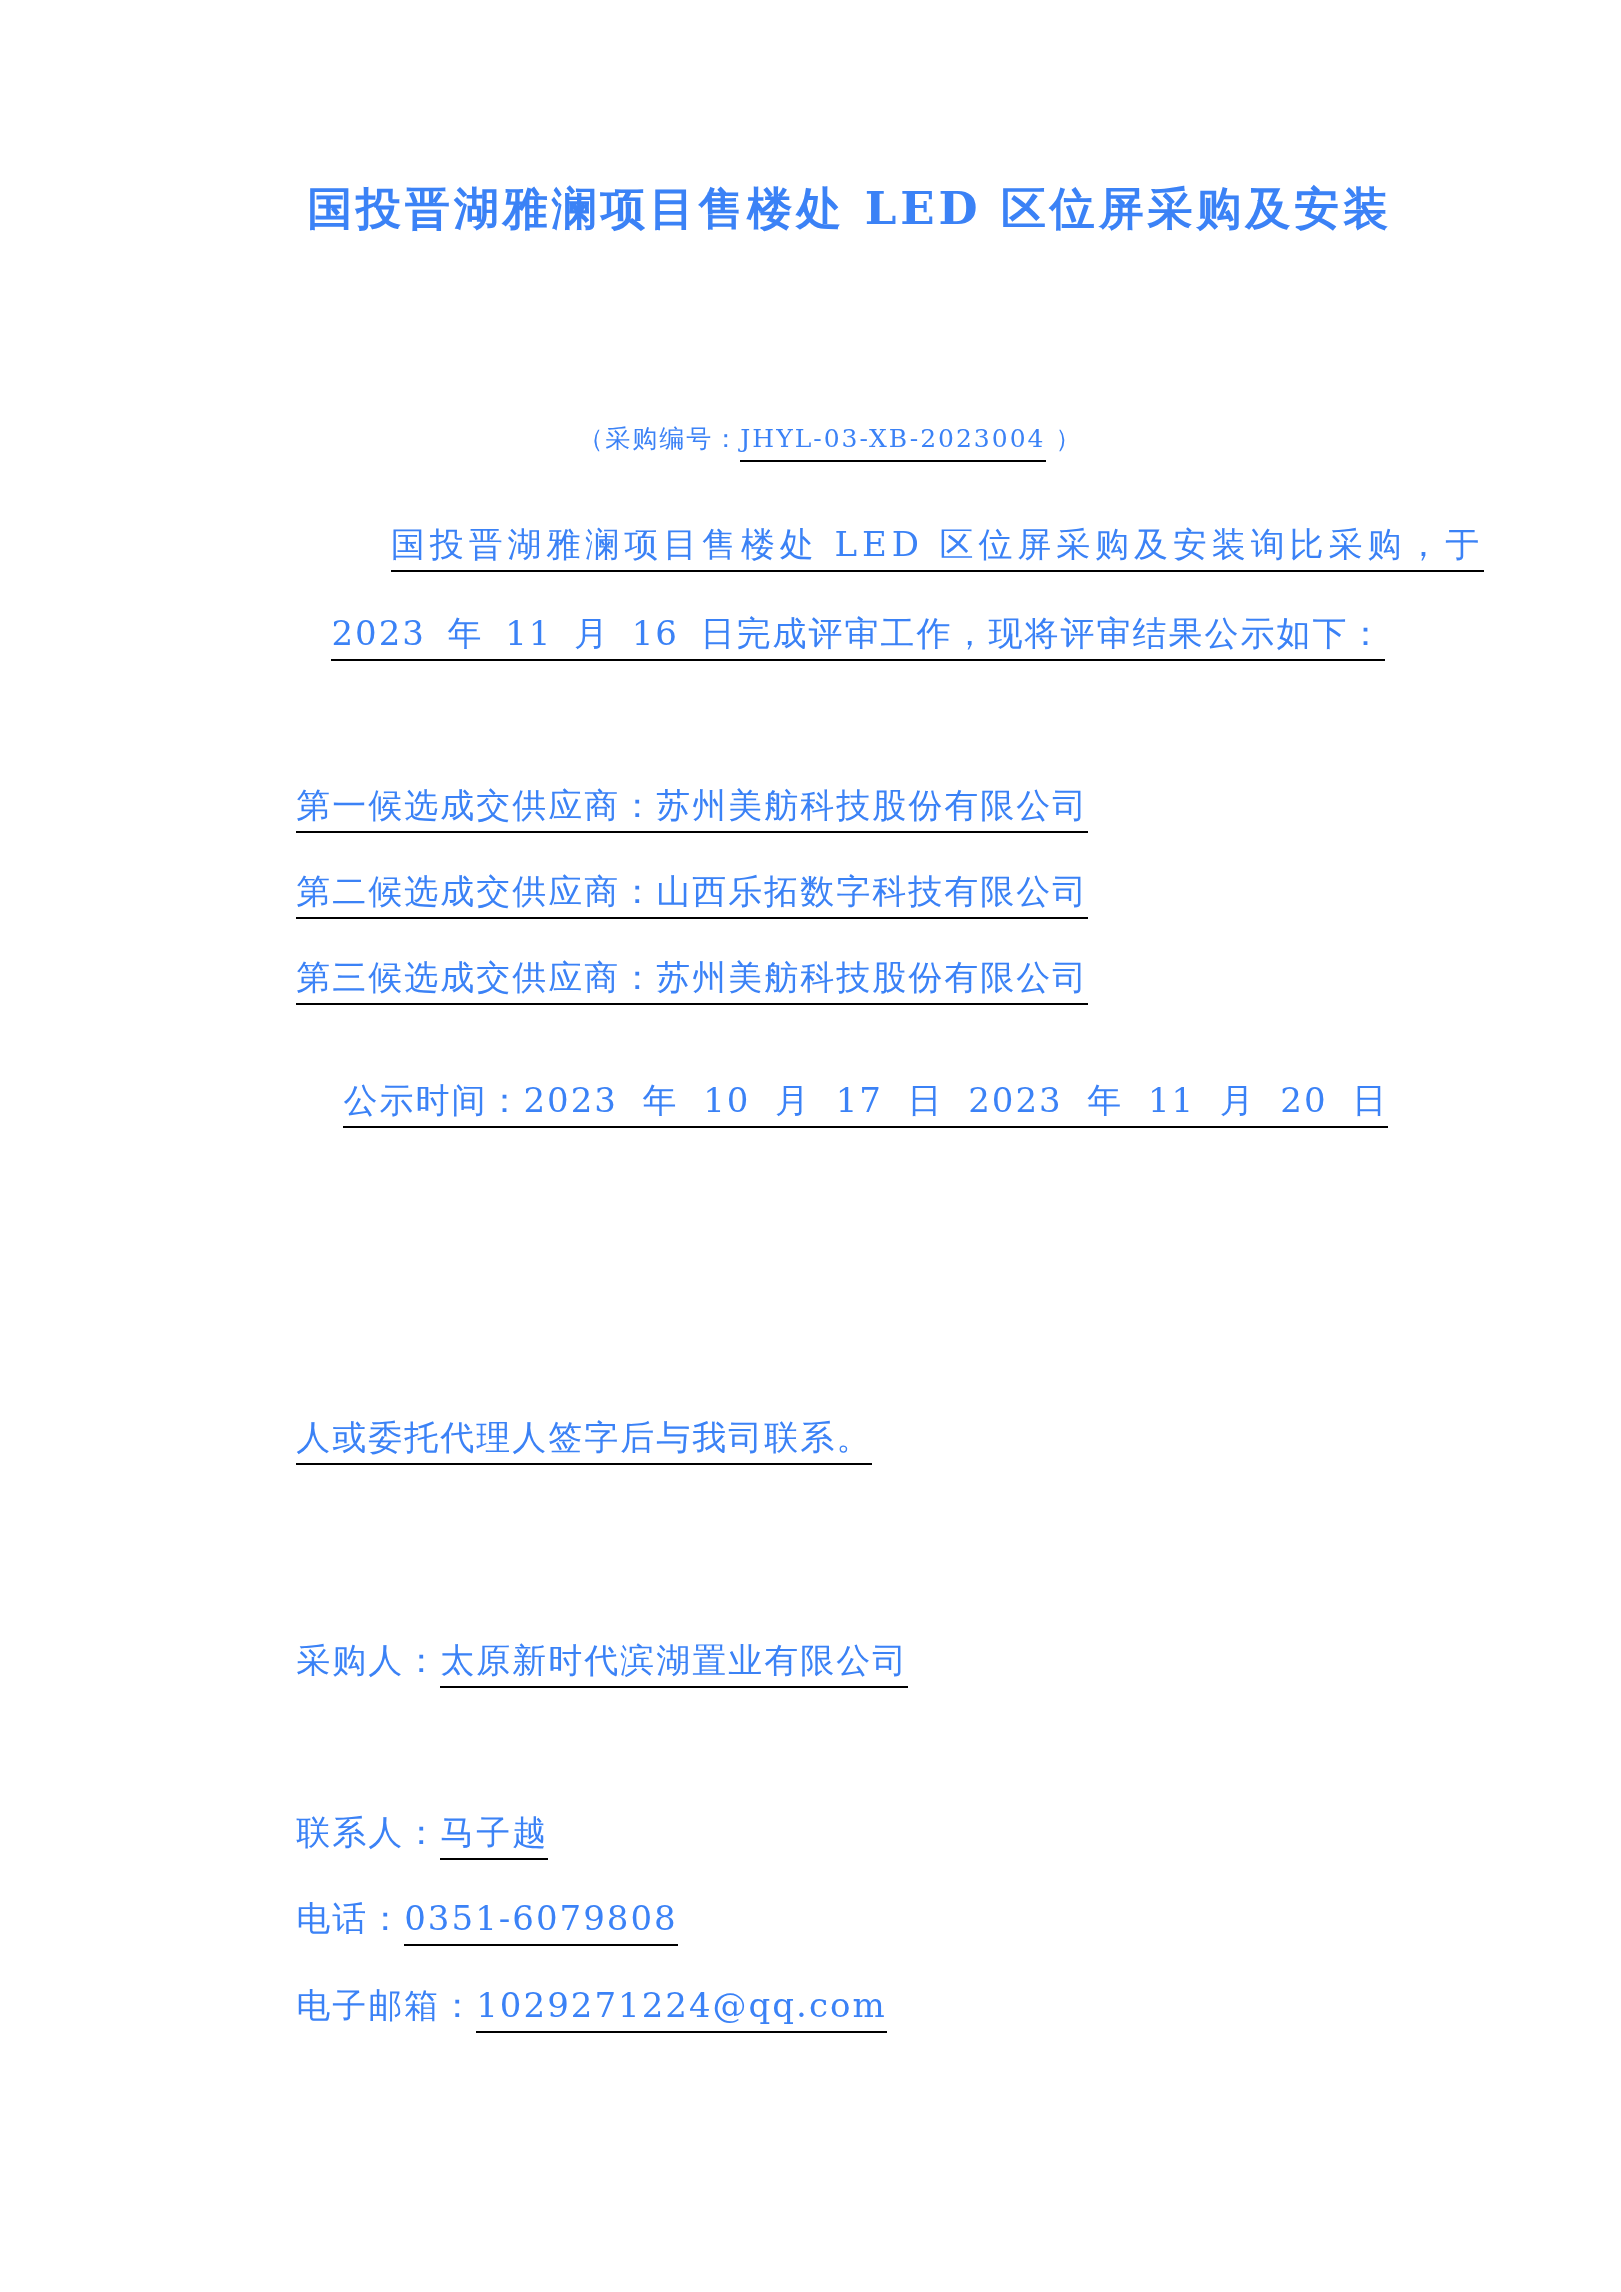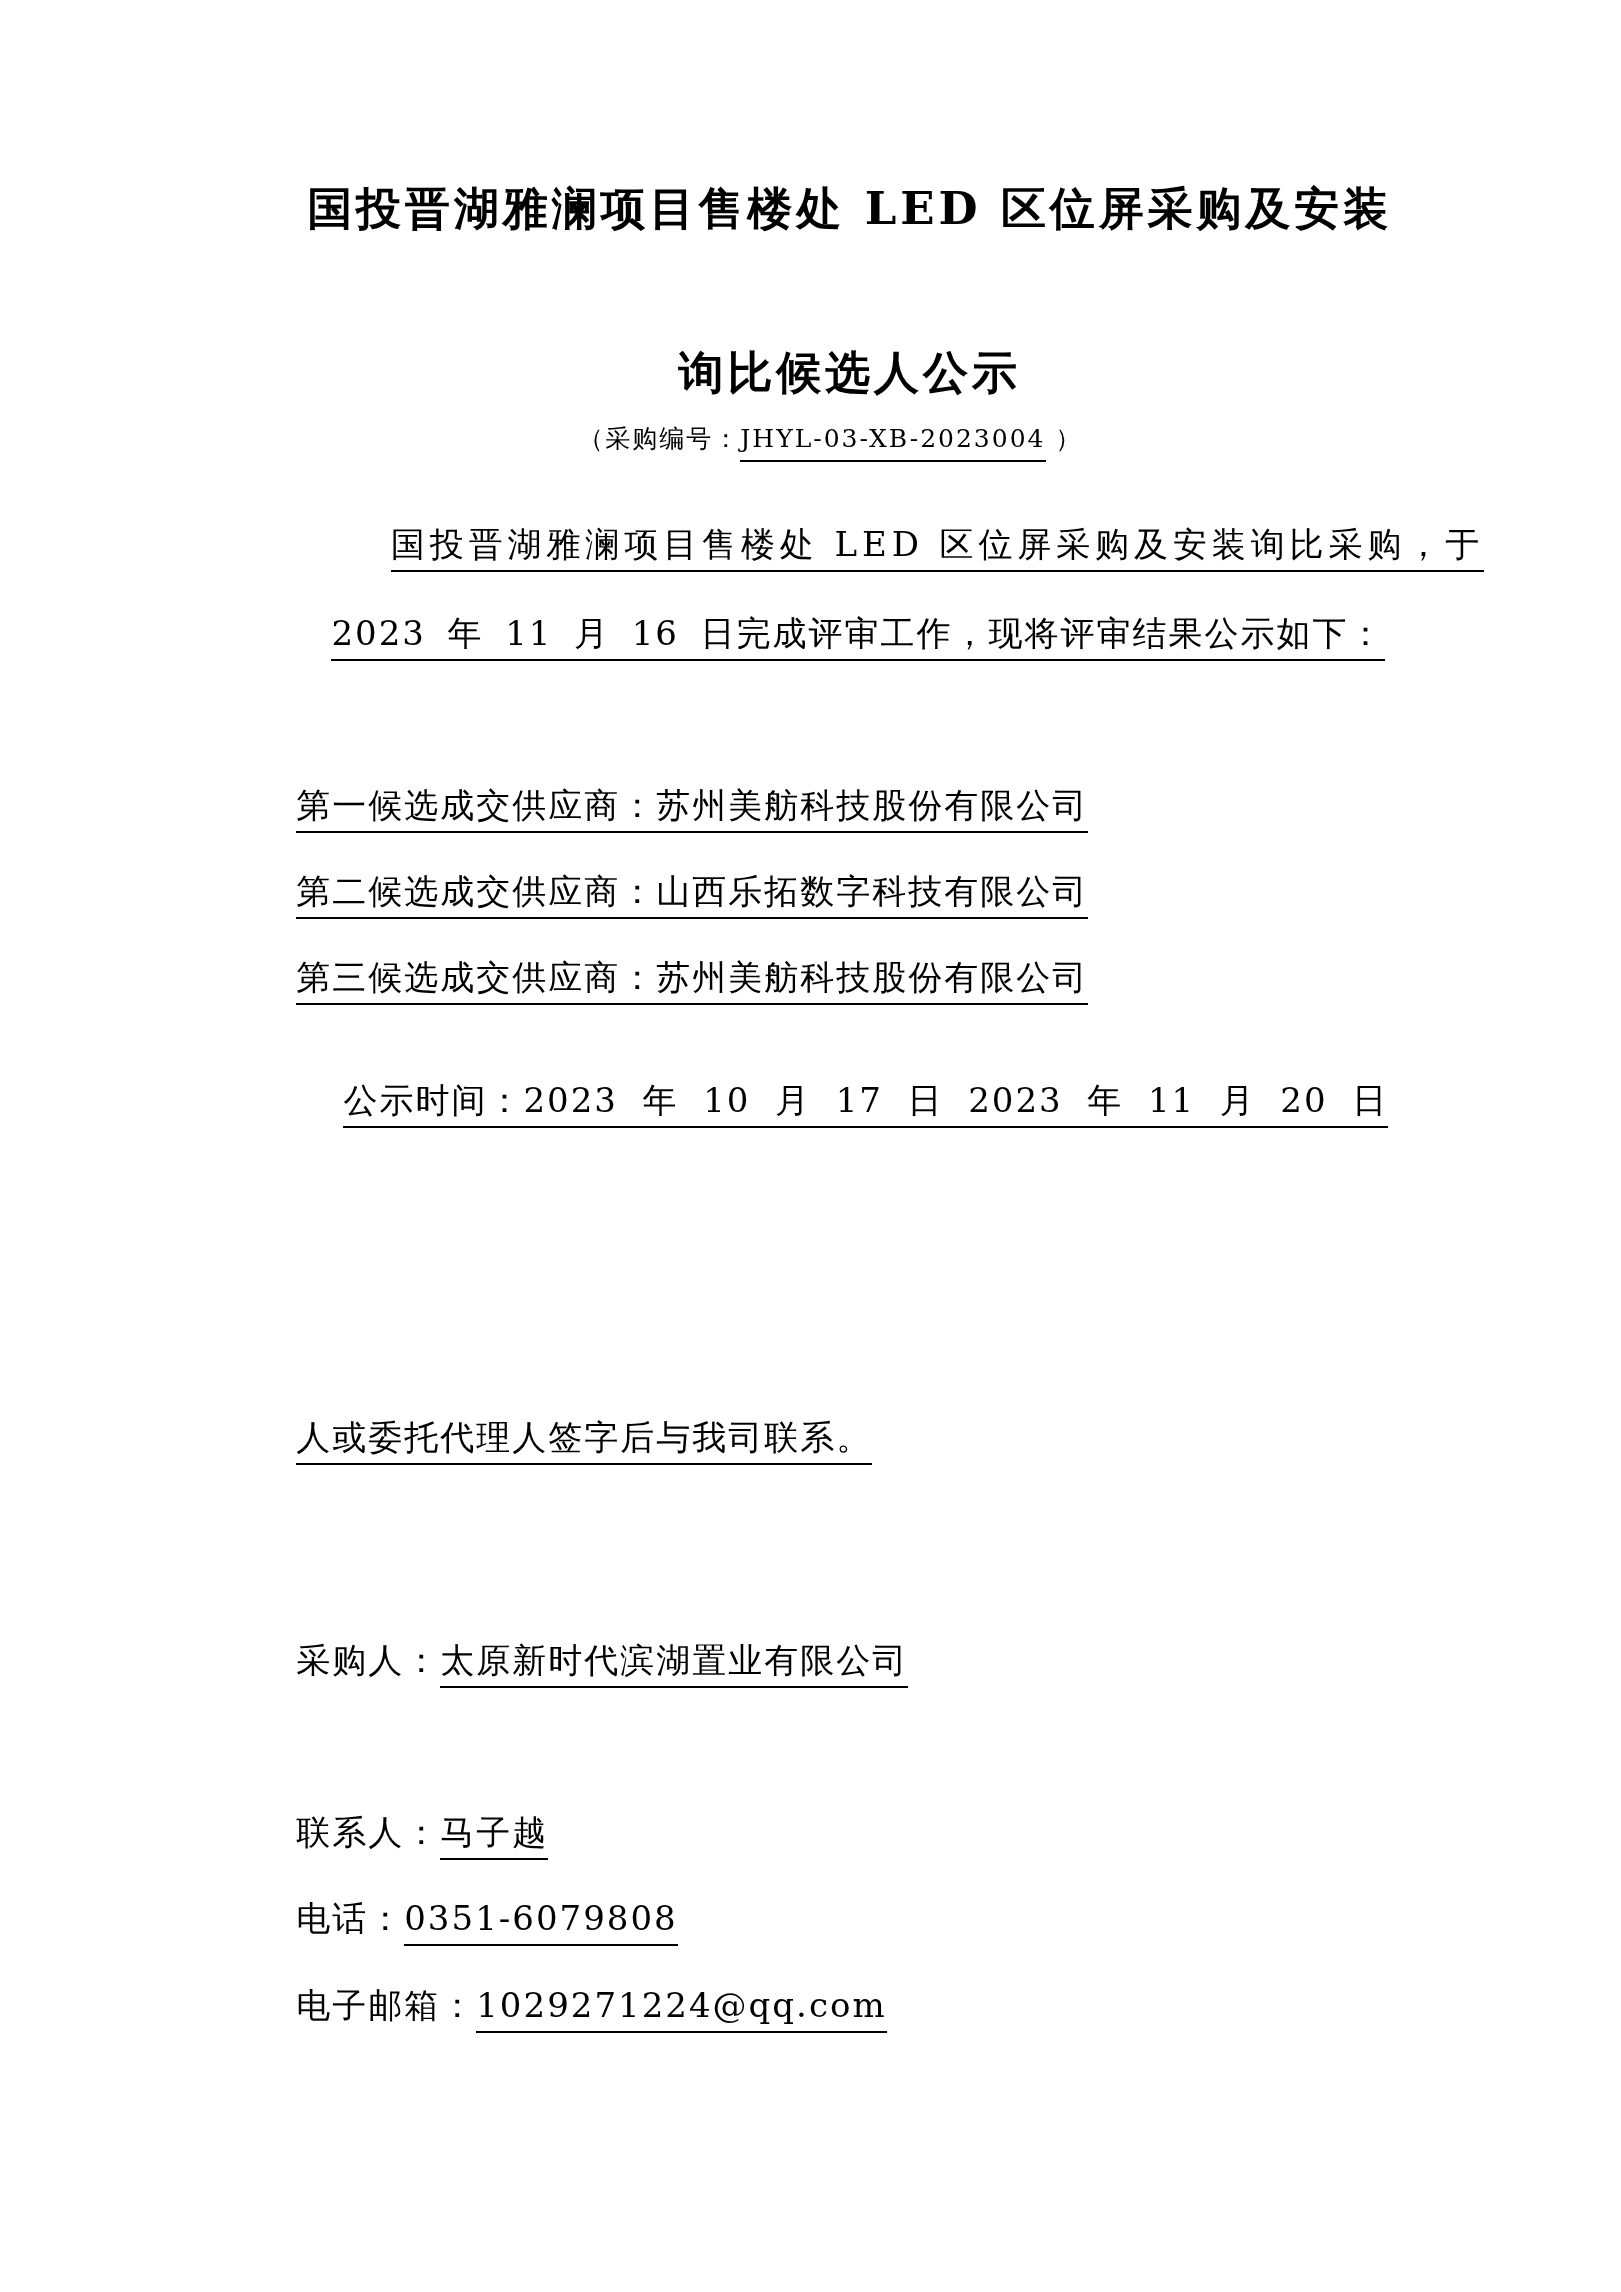--- a/index.html
+++ b/index.html
@@ -12,21 +12,21 @@
     font-family: "DejaVu Serif", "Liberation Serif", serif;
     overflow: hidden;
   }
   .line {
     position: absolute;
     left: 245px;
     font-size: 34px;
     letter-spacing: 2px;
     line-height: 1.25;
     white-space: pre;
-    color: #000000;
+    color: #3b82f6;
   }
   .center {
     left: 0;
     width: 1621px;
     text-align: center;
   }
   .title {
     font-size: 45px;
     font-weight: bold;
     letter-spacing: 3.9px;
@@ -43,23 +43,20 @@
   .spread  { word-spacing: 8.8px; }
   .spread2 { word-spacing: 11.8px; }
 </style>
 </head>
 <body>
 
 <div class="page">
 
   <div class="line center title" style="top:125px">
     <span>国投晋湖雅澜项目售楼处 LED 区位屏采购及安装</span>
-  </div>
-  <div class="line center title" style="top:289px">
-    <span>询比候选人公示</span>
   </div>
 
   <div class="line center proc" style="top:392px">
     <span>（采购编号：</span><span class="u">JHYL-03-XB-2023004</span><span> ）</span>
   </div>
 
   <div class="line indent1" style="top:480px">
     <span class="u">国投晋湖雅澜项目售楼处 LED 区位屏采购及安装询比采购，于</span>
   </div>
   <div class="line spread" style="top:569px">

